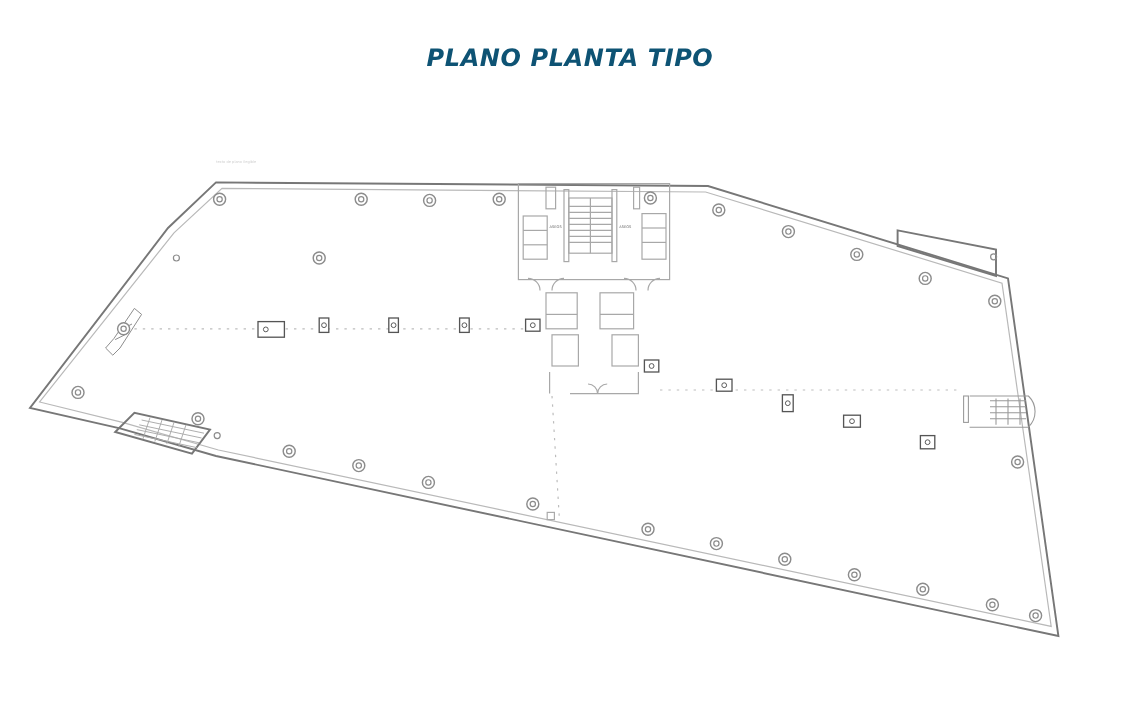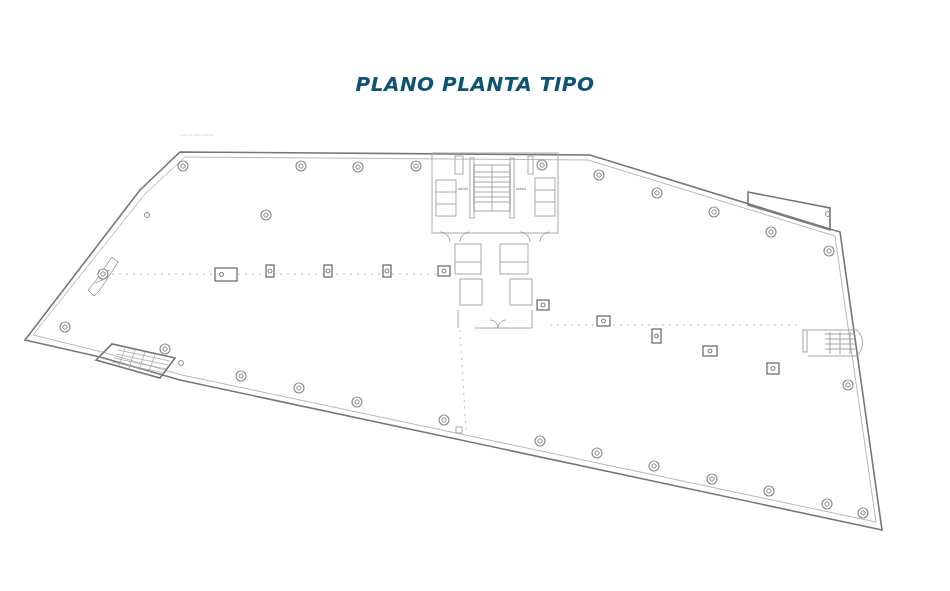--- a/index.html
+++ b/index.html
@@ -1,20 +1,20 @@
 <!DOCTYPE html>
 <html><head>
 <meta charset="utf-8">
 <style>
   html, body { margin: 0; padding: 0; background: #ffffff; }
   body { width: 950px; height: 591px; position: relative; overflow: hidden; font-family: "DejaVu Sans", sans-serif; }
   .title {
     position: absolute; left: 0; top: 36px; width: 950px; text-align: center;
     font-family: "DejaVu Sans", sans-serif; font-weight: bold; font-style: italic;
-    font-size: 20px; letter-spacing: 0.5px; color: #0e5374; margin-top: 36px;
+    font-size: 20px; letter-spacing: 0.5px; color: #0e5374;
   }
   .plan { position: absolute; left: 0; top: 0; }
   .wall-outer { fill: none; stroke: #777; stroke-width: 1.6; }
   .wall-inner { fill: none; stroke: #b9b9b9; stroke-width: 1; }
   .core line, .core rect, .core path { stroke: #a8a8a8; fill: none; stroke-width: 1; }
   .grid-line { stroke: #bdbdbd; stroke-width: 1; stroke-dasharray: 2 5; }
   .col-outer { fill: #fff; stroke: #8c8c8c; stroke-width: 1.2; }
   .col-inner { fill: none; stroke: #8c8c8c; stroke-width: 1; }
   .equip { fill: #fff; stroke: #555; stroke-width: 1.1; }
   .faint-text { font-size: 3px; fill: #cfcfcf; }

